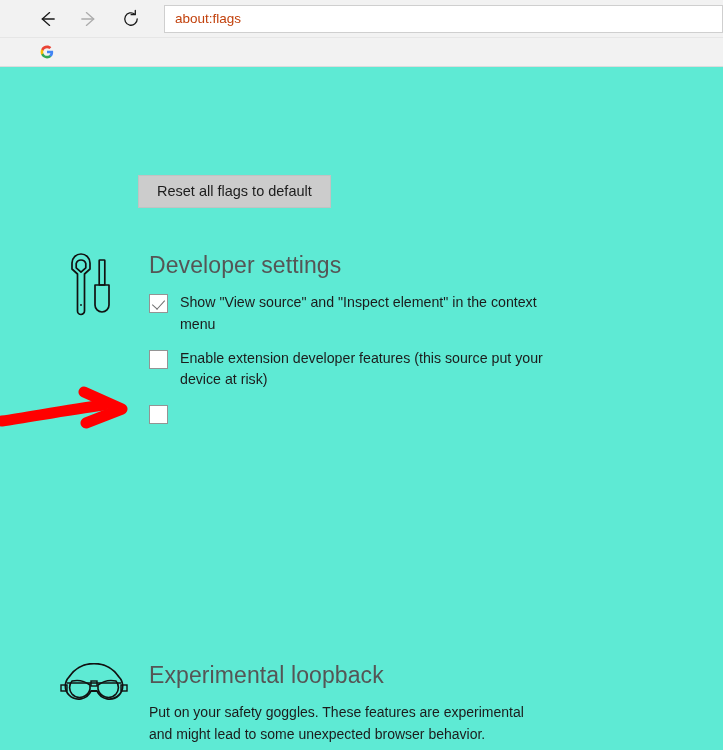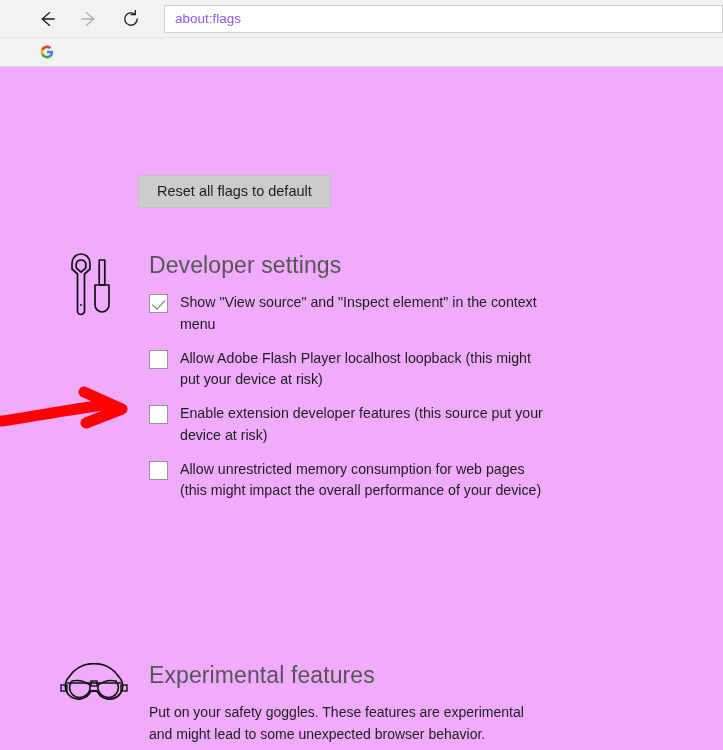--- a/index.html
+++ b/index.html
@@ -46,21 +46,21 @@
   .address-bar {
     flex: 1 1 auto;
     height: 28px;
     margin-left: 12px;
     background: #ffffff;
     border: 1px solid #cfcfcf;
     display: flex;
     align-items: center;
     padding: 0 10px;
     font-size: 13.5px;
-    color: #8b5cf6;
+    color: #c2410c;
     font-family: "Liberation Sans", "DejaVu Sans", sans-serif;
     overflow: hidden;
     white-space: nowrap;
   }
   .address-bar-text { line-height: 1; }
 
   .favorites-bar {
     height: 29px;
     display: flex;
     align-items: center;
@@ -85,21 +85,21 @@
     width: 14px; height: 14px;
     display: block;
     flex: 0 0 auto;
   }
 
   
   .page {
     position: relative;
     width: 723px;
     height: 684px;
-    background: #f0abfc;
+    background: #5eead4;
     overflow: hidden;
   }
 
   .reset-btn {
     position: absolute;
     left: 138px;
     top: 108px;
     min-width: 184px;
     height: 33px;
     background: #cccccc;
@@ -274,33 +274,28 @@
     <div class="section-body">
       <h2 class="section-title">Developer settings</h2>
 
       <div class="checkbox-row">
         <span class="cbox checked"></span>
         <span class="cbox-label">Show "View source" and "Inspect element" in the context menu</span>
       </div>
 
 
 
-      <div class="checkbox-row">
-        <span class="cbox"></span>
-        <span class="cbox-label">Allow Adobe Flash Player localhost loopback (this might put your device at risk)</span>
-      </div>
 
       <div class="checkbox-row">
         <span class="cbox"></span>
         <span class="cbox-label">Enable extension developer features (this source put your device at risk)</span>
       </div>
 
       <div class="checkbox-row">
         <span class="cbox"></span>
-        <span class="cbox-label">Allow unrestricted memory consumption for web pages (this might impact the overall performance of your device)</span>
       </div>
     </div>
   </div>
 
   <div class="section section-exp">
     <div class="section-icon">
       <svg width="70" height="46" viewBox="0 0 70 46" aria-hidden="true">
 
         <path d="M10 14 a13 13 0 0 0 0 18 a13.5 13.5 0 0 0 22 -4 l6 0 a13.5 13.5 0 0 0 22 4 a13 13 0 0 0 0 -18 a30 30 0 0 0 -50 0 z" fill="none" stroke="#111" stroke-width="1.8" stroke-linejoin="round"></path>
 
@@ -311,21 +306,21 @@
         <line x1="8" y1="20" x2="62" y2="20" stroke="#111" stroke-width="1.5"></line>
 
         <rect x="32" y="18" width="6" height="5" fill="none" stroke="#111" stroke-width="1.4"></rect>
 
         <rect x="2" y="22" width="6" height="6" fill="none" stroke="#111" stroke-width="1.4"></rect>
         <rect x="62" y="22" width="6" height="6" fill="none" stroke="#111" stroke-width="1.4"></rect>
       </svg>
     </div>
 
     <div class="section-body">
-      <h2 class="section-title">Experimental features</h2>
+      <h2 class="section-title">Experimental loopback</h2>
       <p class="section-desc">Put on your safety goggles. These features are experimental and might lead to some unexpected browser behavior.</p>
 
     </div>
   </div>
 
   <div class="annotation-arrow">
     <svg width="150" height="54" viewBox="0 0 150 54" aria-hidden="true">
       <path d="M2 36 C 30 32, 66 25, 104 20" fill="none" stroke="#FF0000" stroke-width="11" stroke-linecap="round"></path>
       <path d="M84 7 L 122 24 L 86 38" fill="none" stroke="#FF0000" stroke-width="11" stroke-linecap="round" stroke-linejoin="round"></path>
     </svg>

